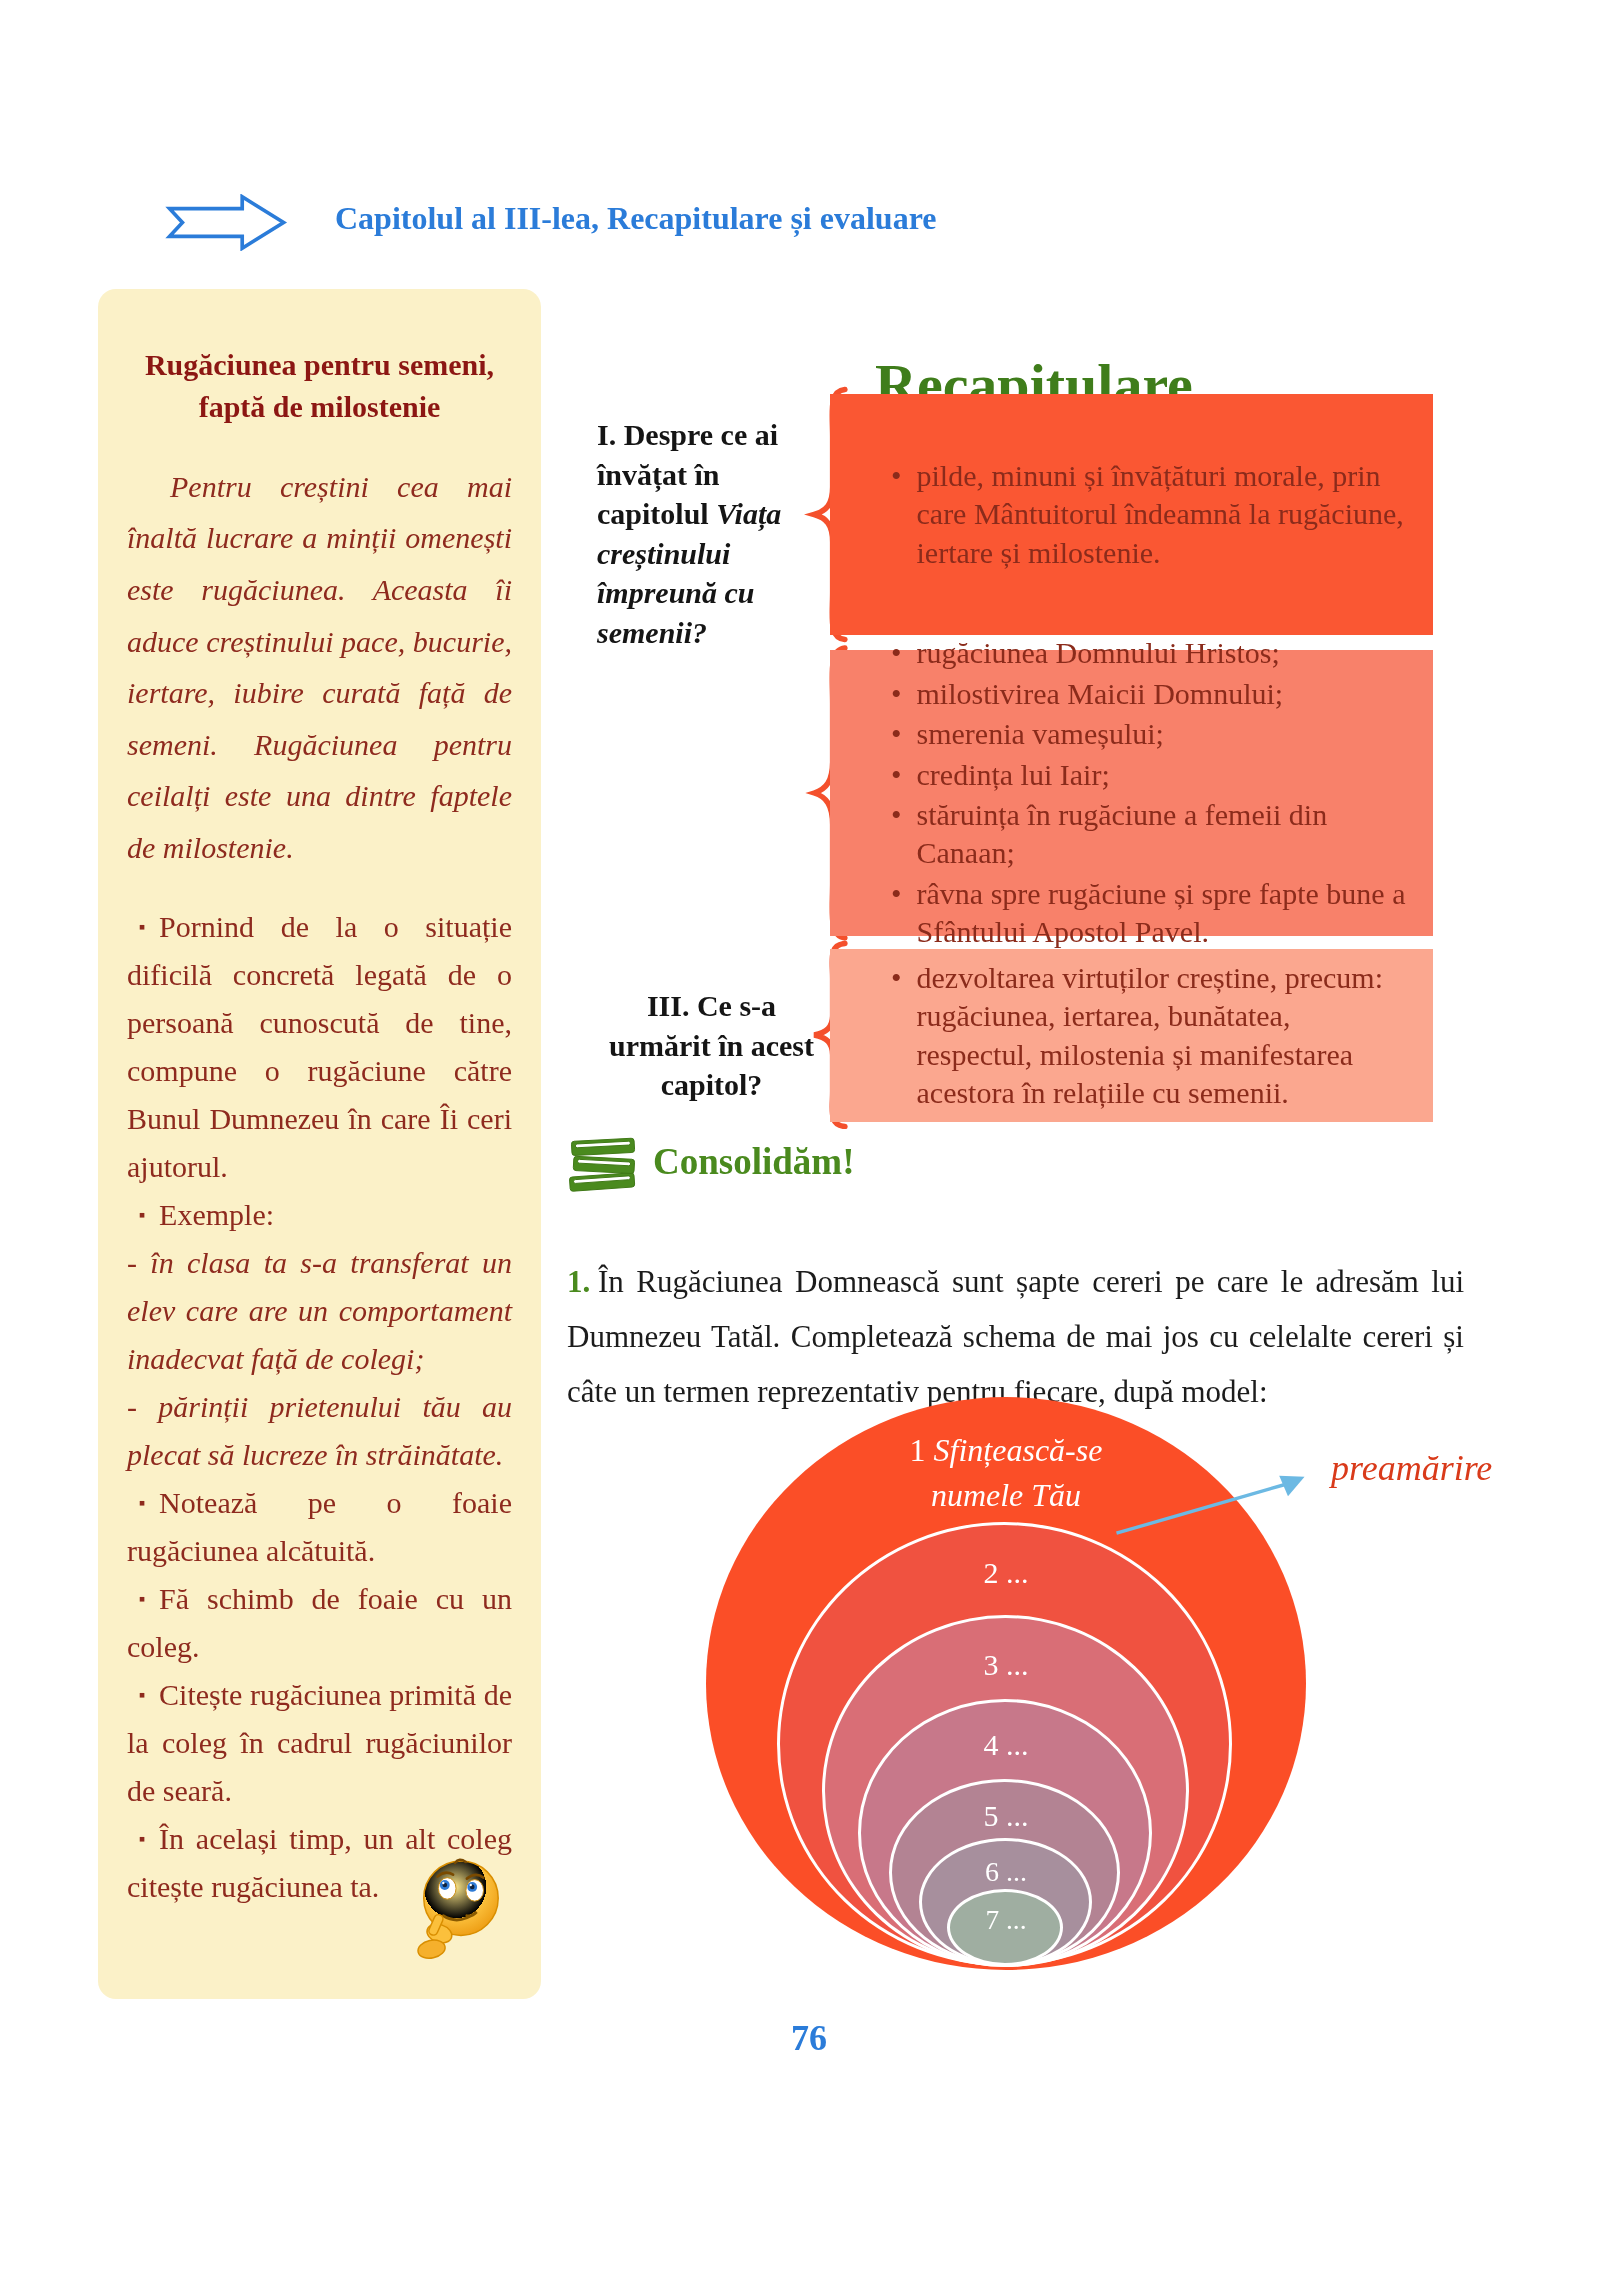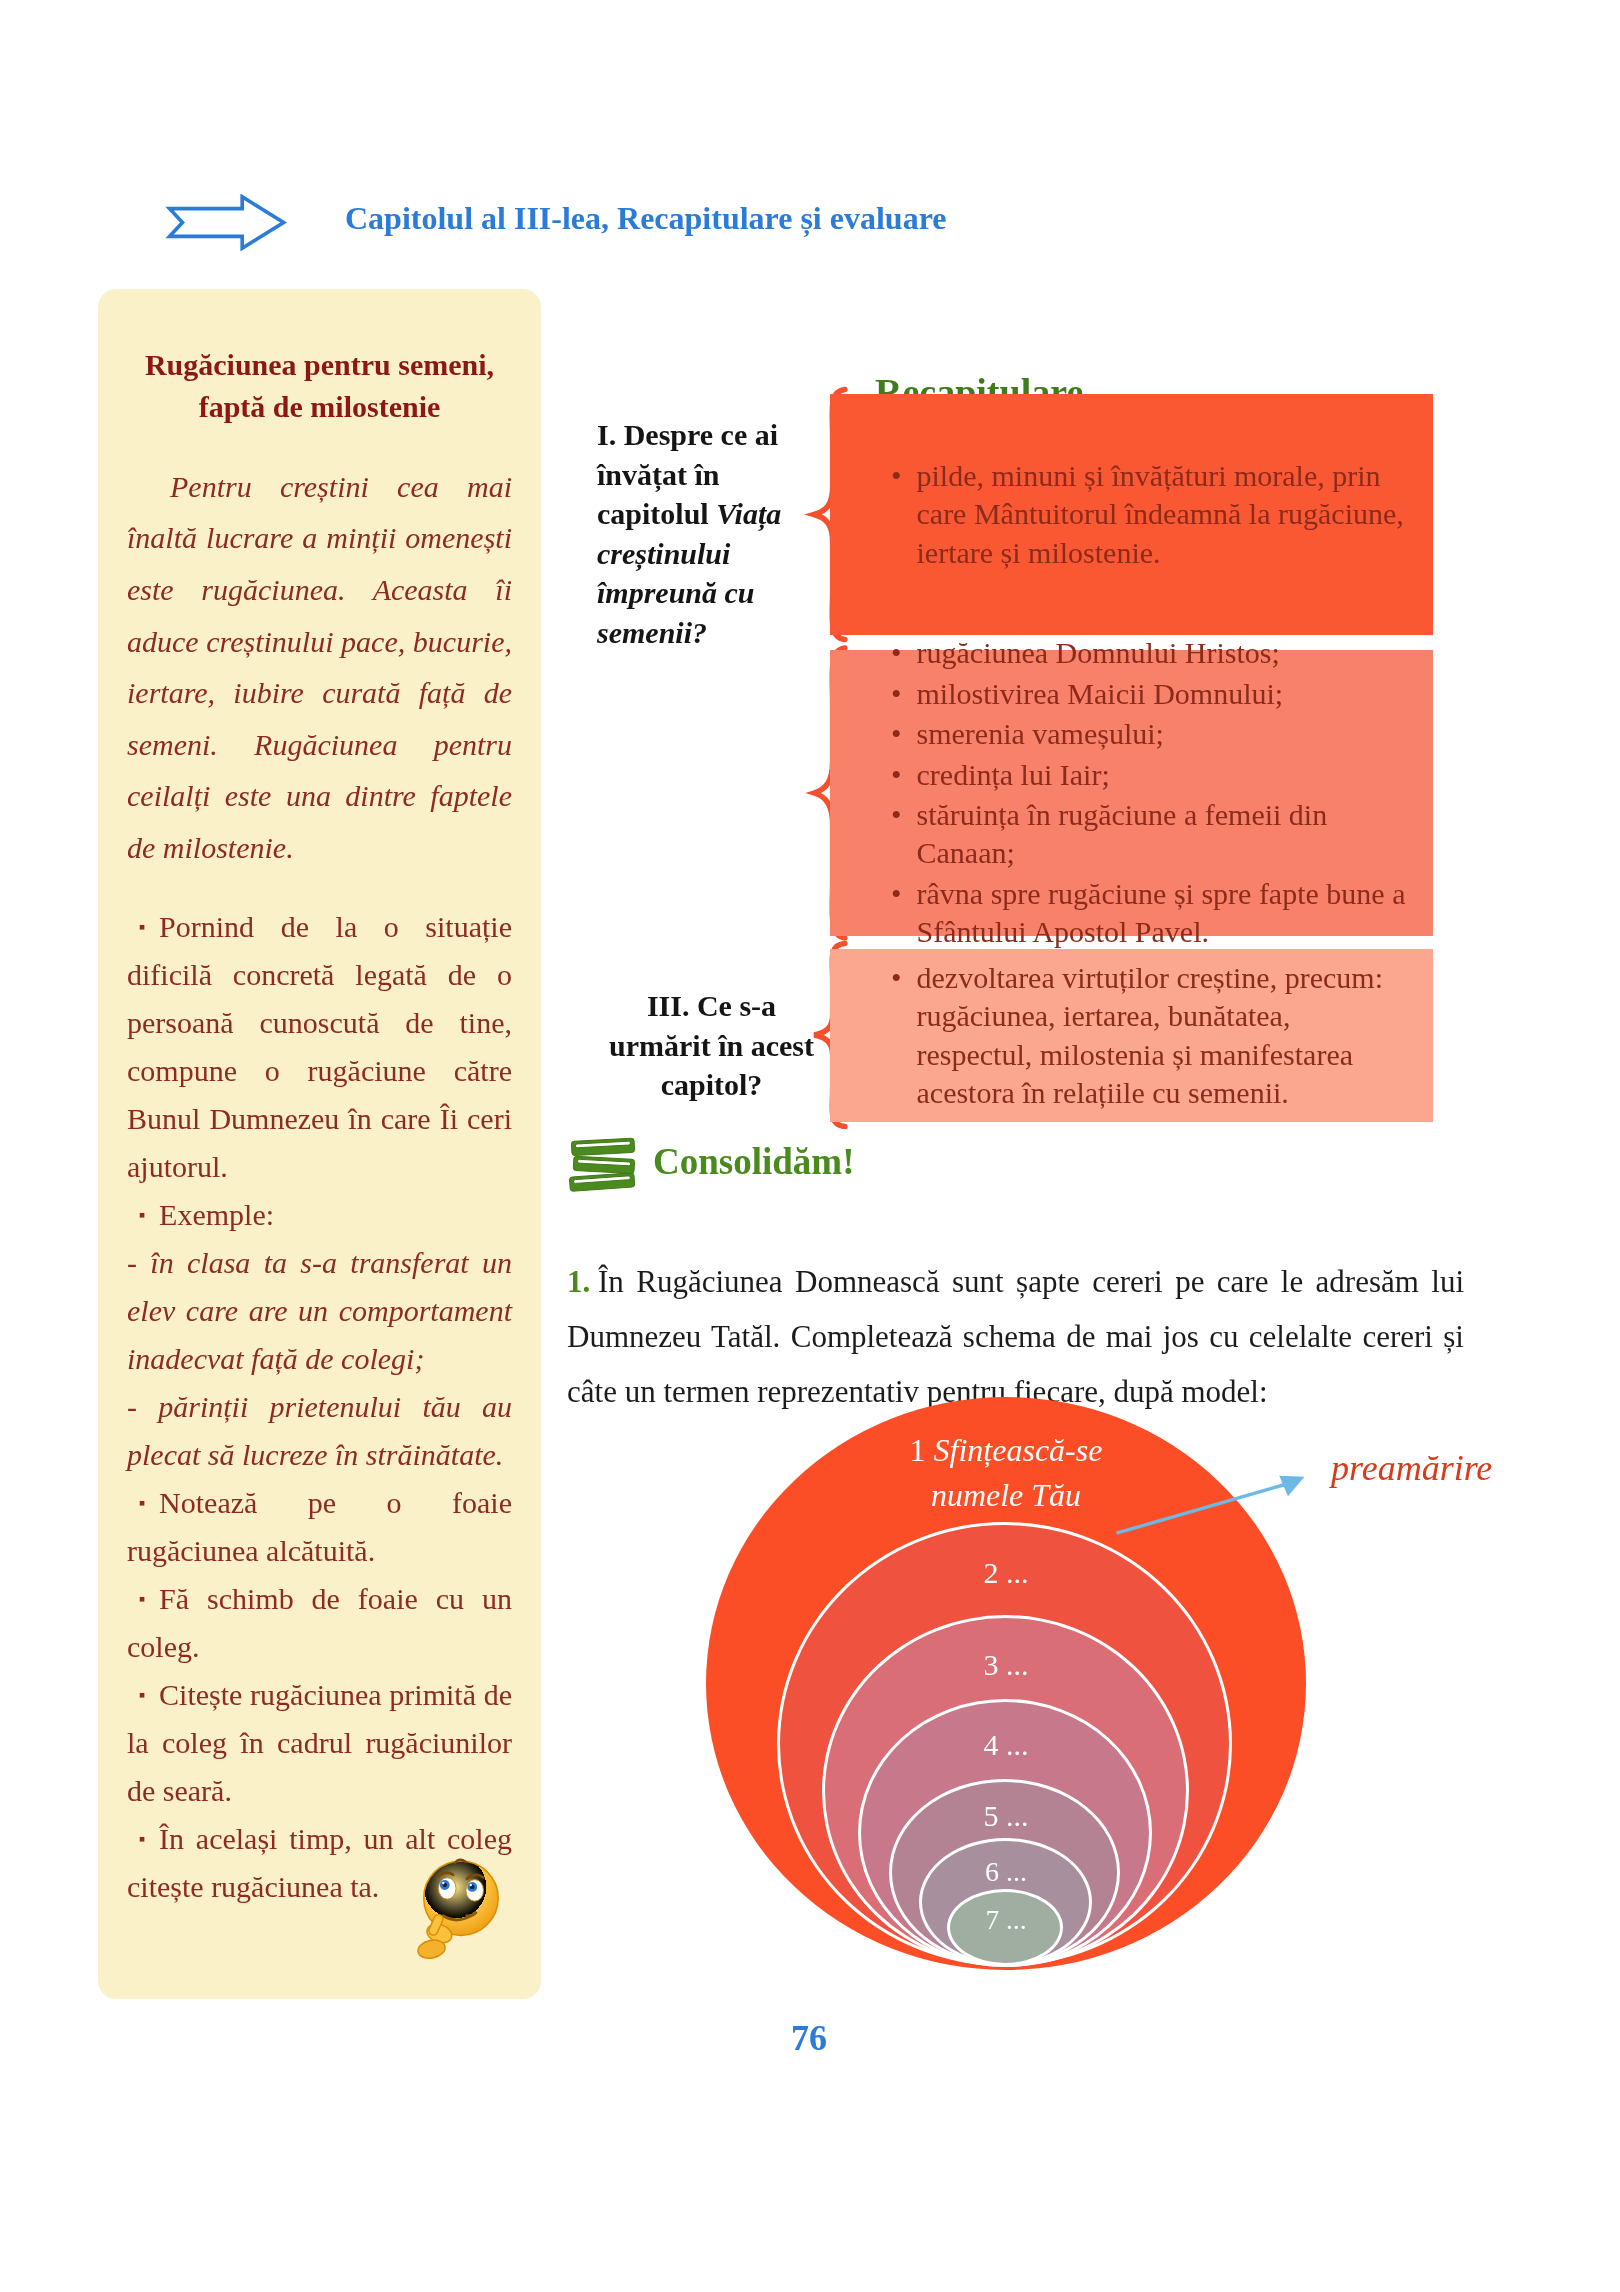--- a/index.html
+++ b/index.html
@@ -1,35 +1,35 @@
 <!DOCTYPE html>
 <html lang="ro"><head>
 <meta charset="utf-8">
 <style>
   html,body{margin:0;padding:0;background:#e8e8e8;}
   .page{position:relative;width:1620px;height:2293px;background:#ffffff;
         font-family:"Liberation Serif",serif;overflow:hidden;margin:0 auto;}
   
   .hdr-arrow{position:absolute;left:165px;top:194px;width:125px;height:57px;}
-  .hdr-title{position:absolute;left:345px;top:200px;font-size:32px;font-weight:bold;color:#2b7cd9;}
+  .hdr-title{position:absolute;left:335px;top:200px;font-size:32px;font-weight:bold;color:#2b7cd9;}
   
   .sidebar{position:absolute;left:98px;top:289px;width:443px;height:1710px;
            background:#fbf1c8;border-radius:18px;box-sizing:border-box;
            padding:45px 29px 0 29px;color:#8e2a1e;}
   .sb-title{color:#8c1713;font-weight:bold;font-size:30px;line-height:1.4;
             text-align:center;margin:9.8px 0 33px 0;}
   .sb-intro{font-style:italic;font-size:30px;line-height:1.72;text-align:justify;
             text-indent:43px;margin:0 0 29px 0;}
   .sb-item{font-size:30px;line-height:1.6;text-align:justify;margin:0;}
   .sb-item .marker{display:inline-block;font-size:18.6px;vertical-align:3.9px;
                    padding:0 13.7px 0 11.8px;}
   .sb-item.italic{font-style:italic;}
   .emoji{position:absolute;left:312px;top:1566px;width:98px;height:108px;}
   
-  .recap-title{position:absolute;left:875px;top:370px;font-size:38px;font-weight:bold;color:#3f7d1b;}
+  .recap-title{position:absolute;left:875px;top:351px;font-size:58px;font-weight:bold;color:#3f7d1b;}
   .question{position:absolute;left:597px;width:229px;font-size:30px;font-weight:bold;
             color:#151515;line-height:1.32;}
   .q-italic{font-style:italic;}
   .brace{position:absolute;left:804px;width:45px;}
   .abox{position:absolute;left:830px;width:603px;box-sizing:border-box;
         display:flex;align-items:center;padding-left:28px;}
   .abox ul{list-style:none;margin:0;padding:0 25.5px 0 33px;color:#8b2b1b;
            font-size:30px;line-height:1.28;}
   .abox li{padding-left:25.5px;text-indent:-25.5px;text-align:left;margin:2px 0;}
   .abox li::before{content:"\2022\00a0\00a0";}

